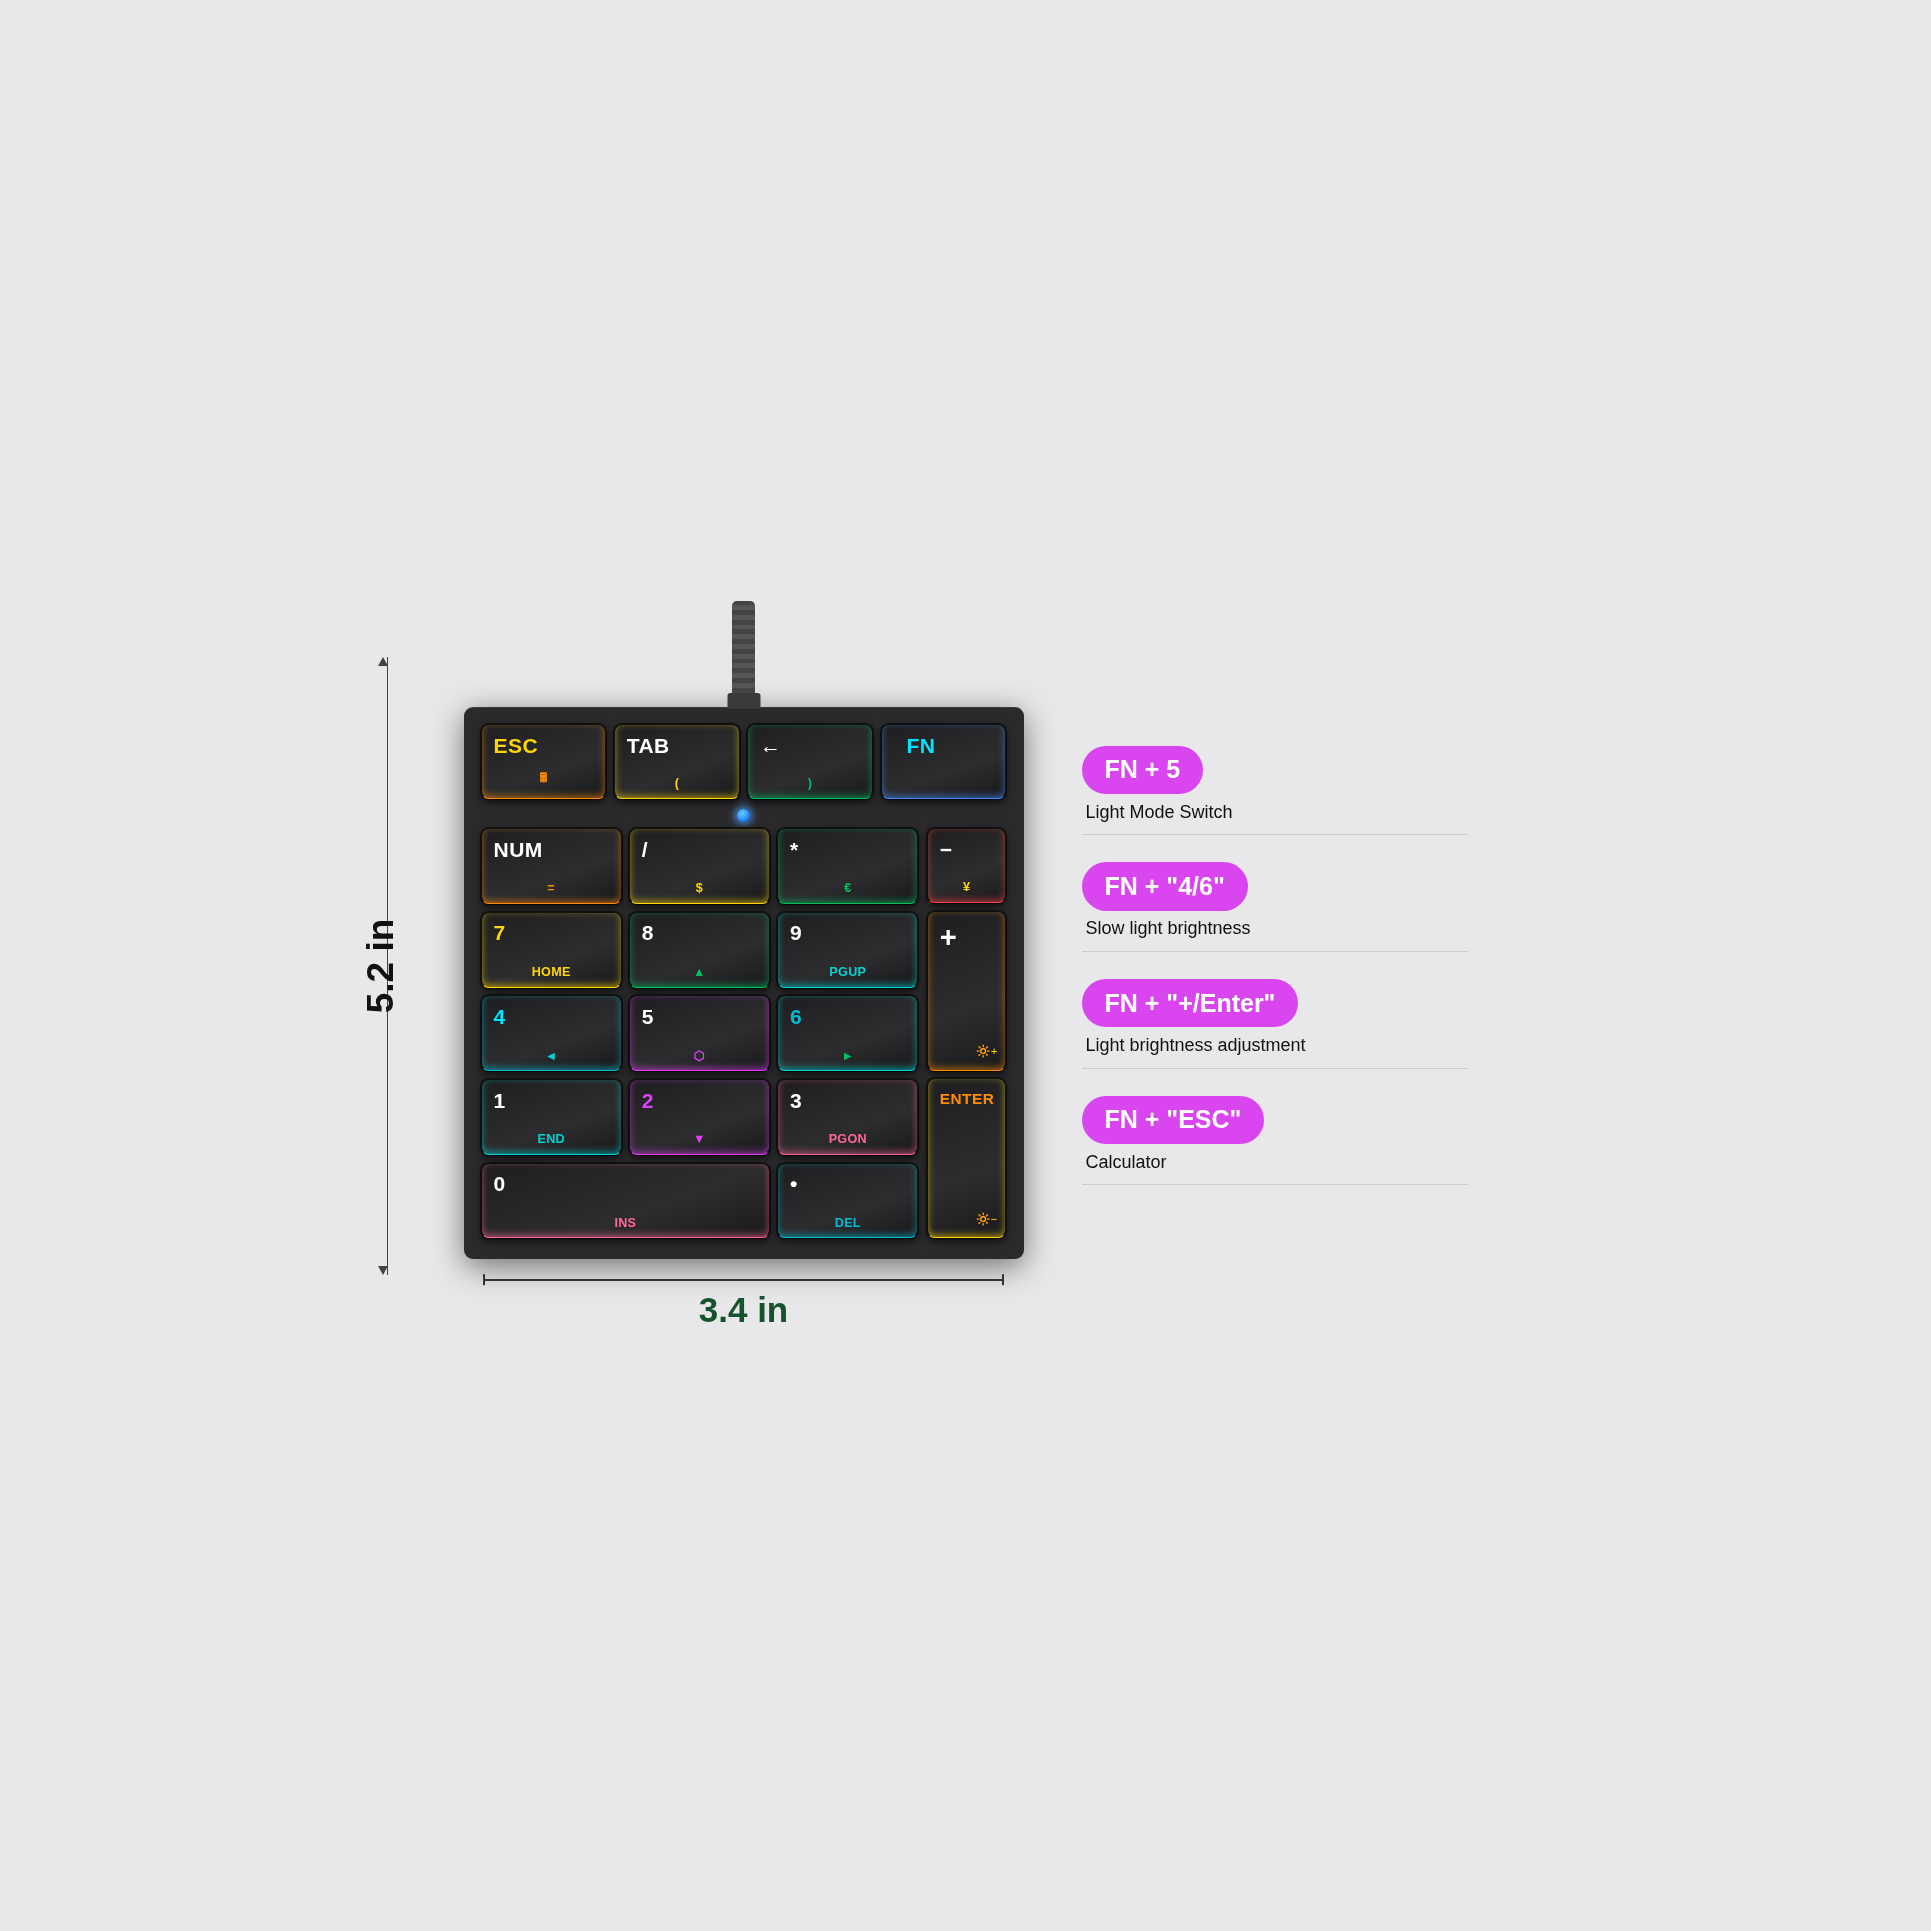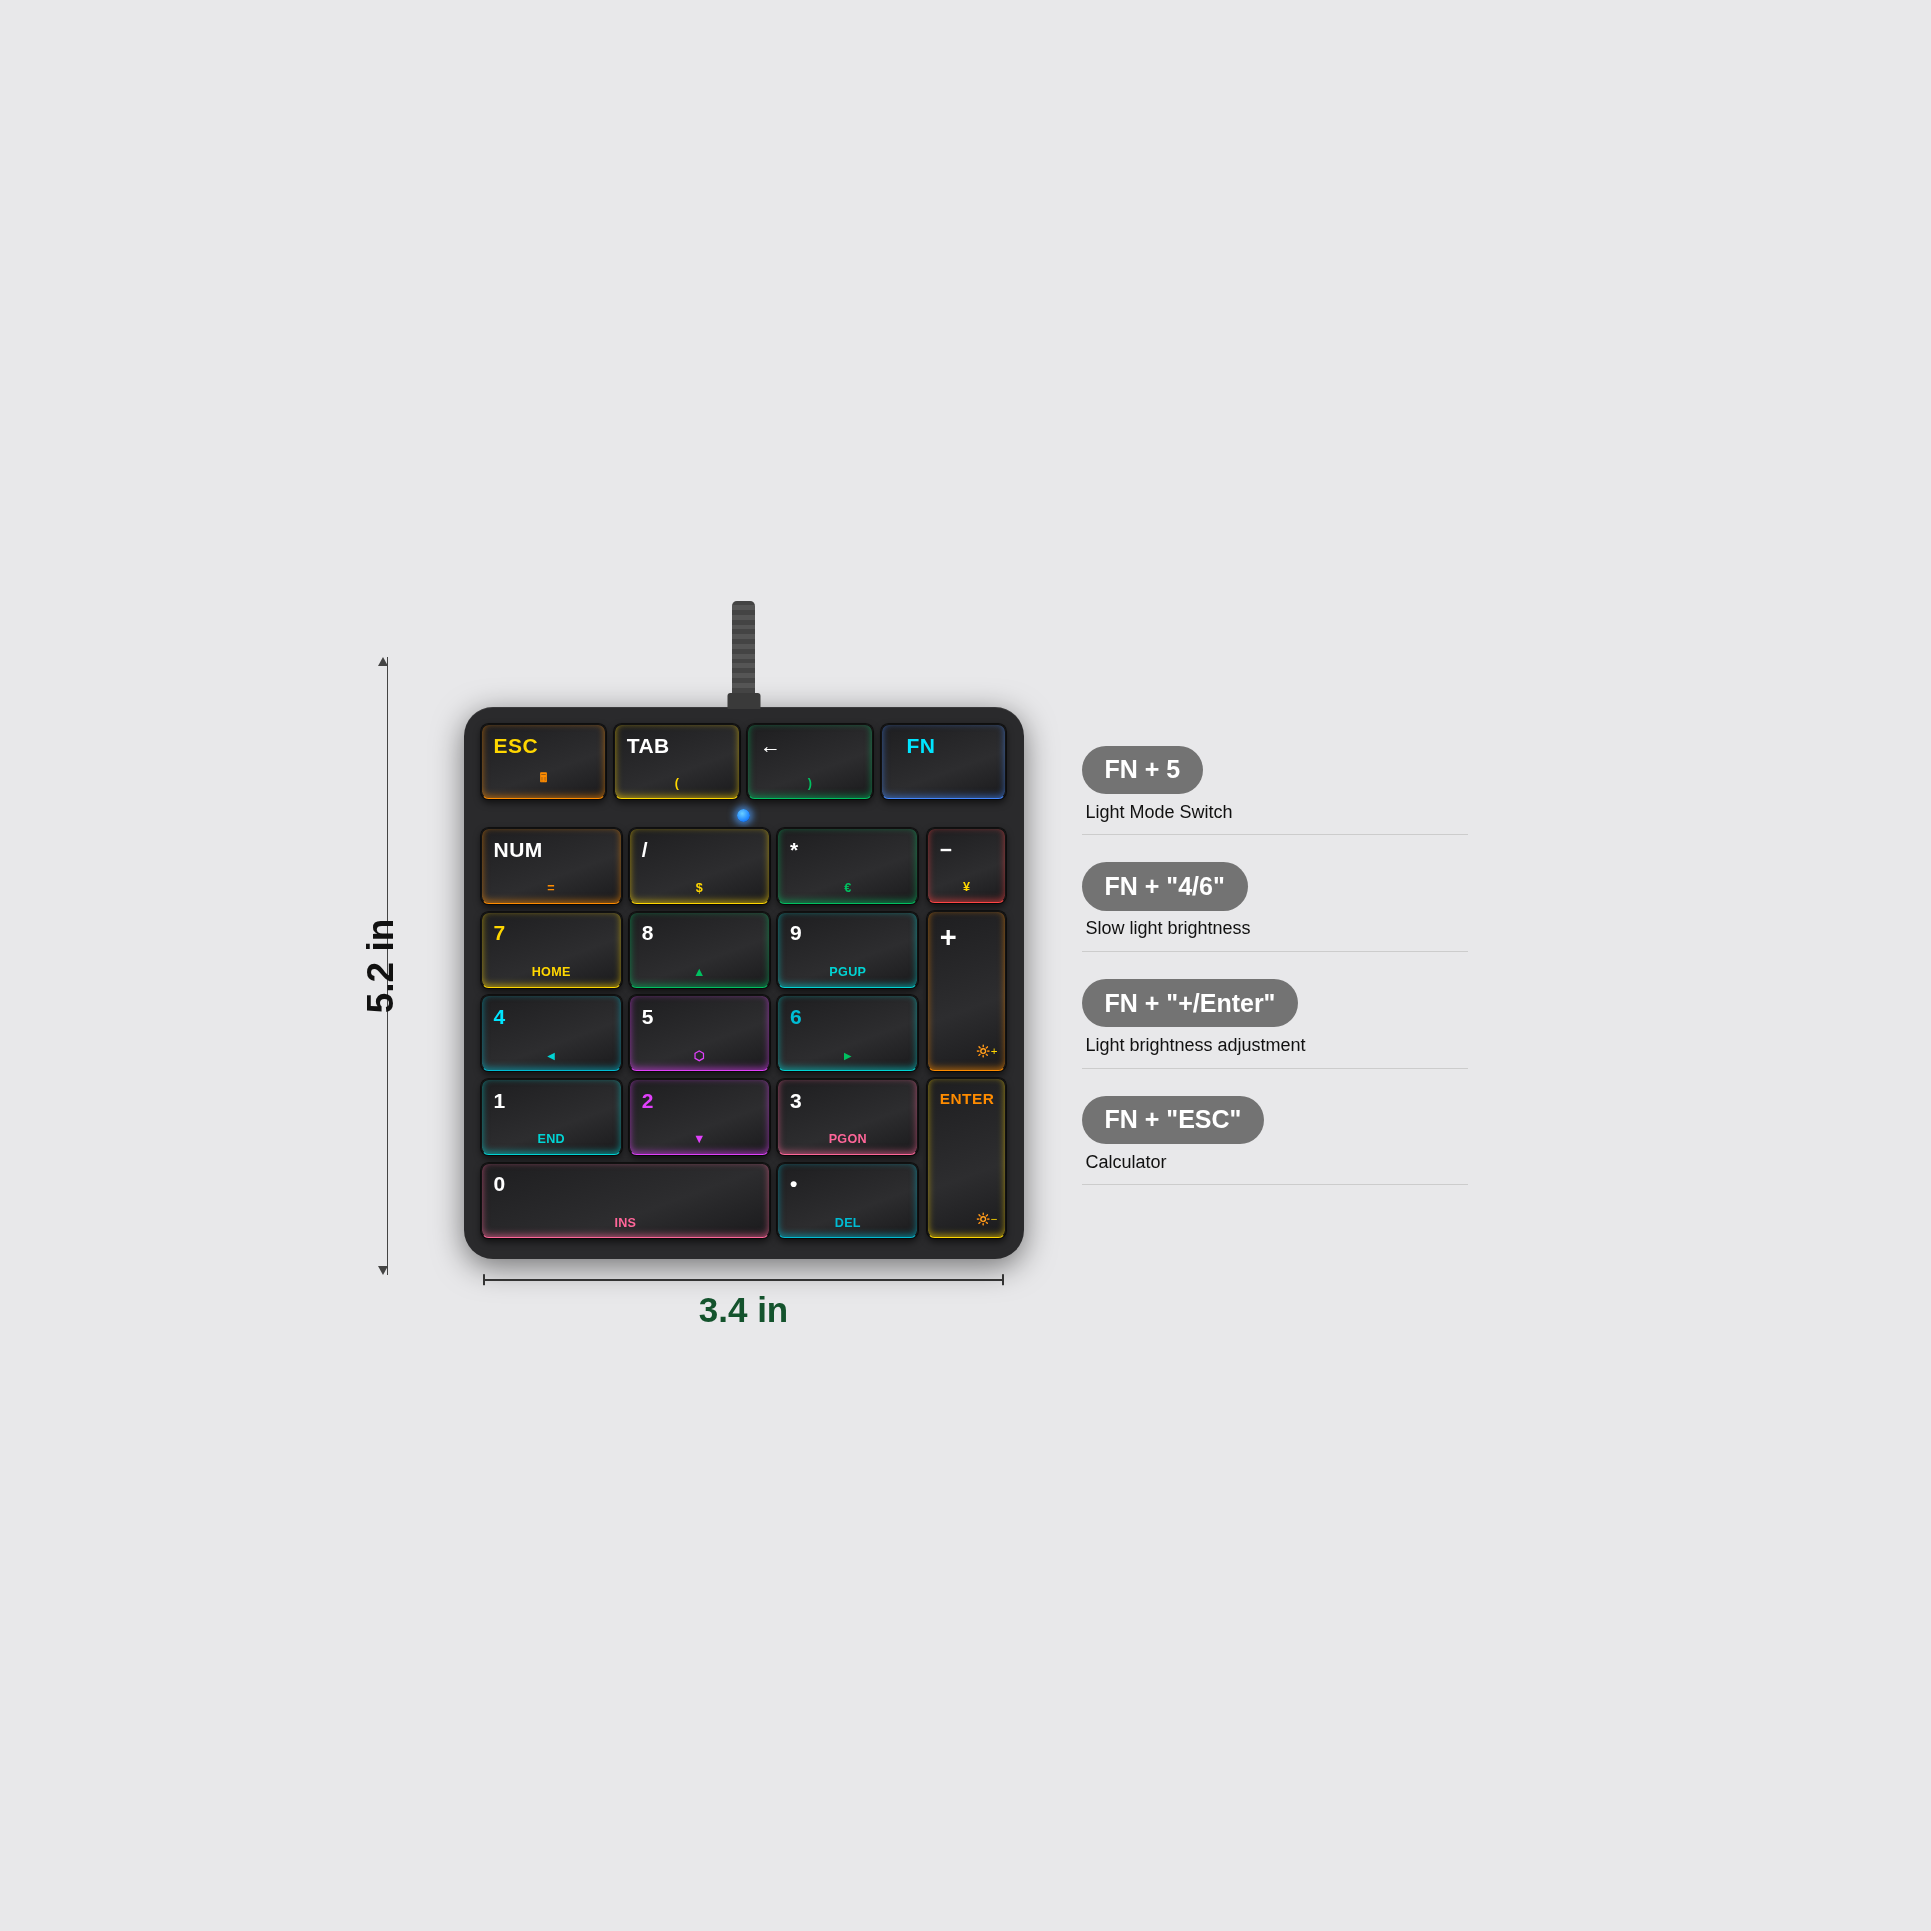--- a/index.html
+++ b/index.html
@@ -74,21 +74,21 @@
     
     .cable-container {
       display: flex;
       justify-content: center;
       margin-bottom: 0;
     }
 
     
     .keyboard {
       background: #2a2a2c;
-      border-radius: 29px;
+      border-radius: 9px;
       padding: 17.4px 17.4px 21px 17.4px;
       box-shadow: 0 7.7px 31px rgba(0,0,0,0.5), inset 0 1px 0 rgba(255,255,255,0.08);
       width: 560px;
     }
 
     
     .top-row {
       display: grid;
       grid-template-columns: 1fr 1fr 1fr 1fr;
       gap: 7.7px;
@@ -187,21 +187,21 @@
       width: 386px;
     }
 
     .info-item {
       display: flex;
       flex-direction: column;
       gap: 7.7px;
     }
 
     .info-badge {
-      background: #737373;
+      background: #d946ef;
       color: #ffffff;
       font-size: 25px;
       font-weight: 800;
       padding: 9.7px 23px;
       border-radius: 29px;
       display: inline-block;
       width: fit-content;
     }
 
     .info-desc {

